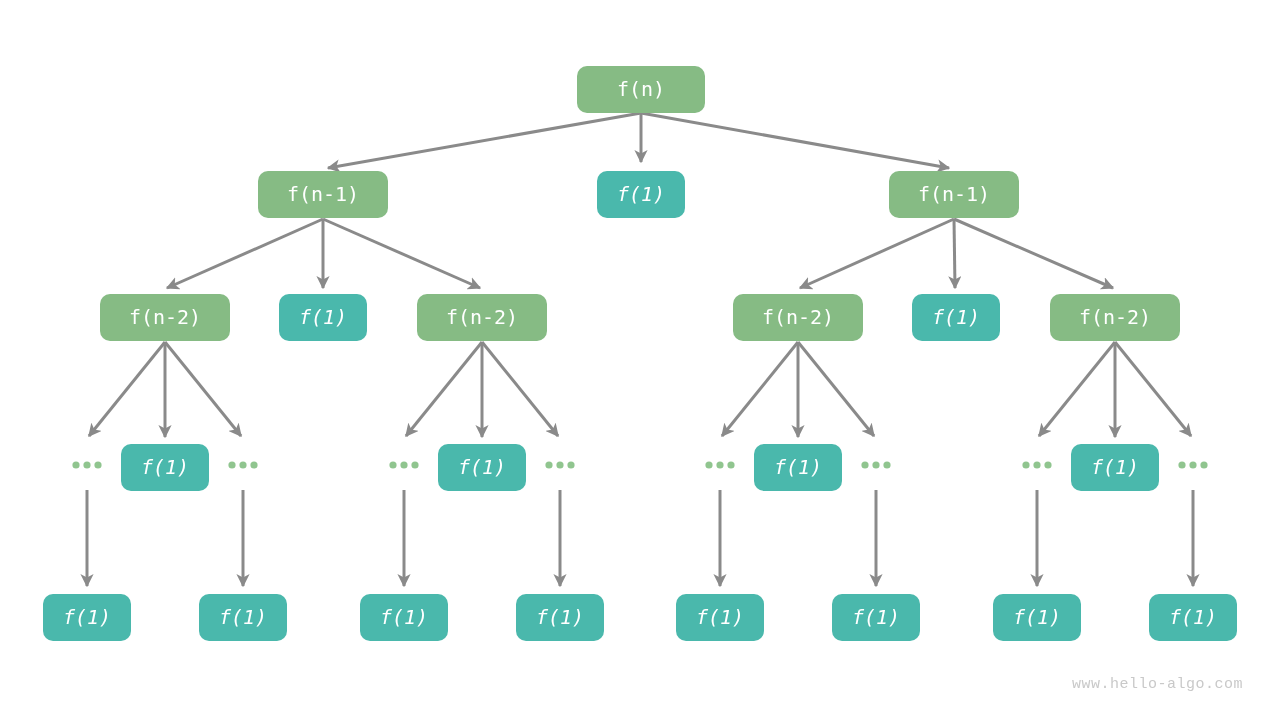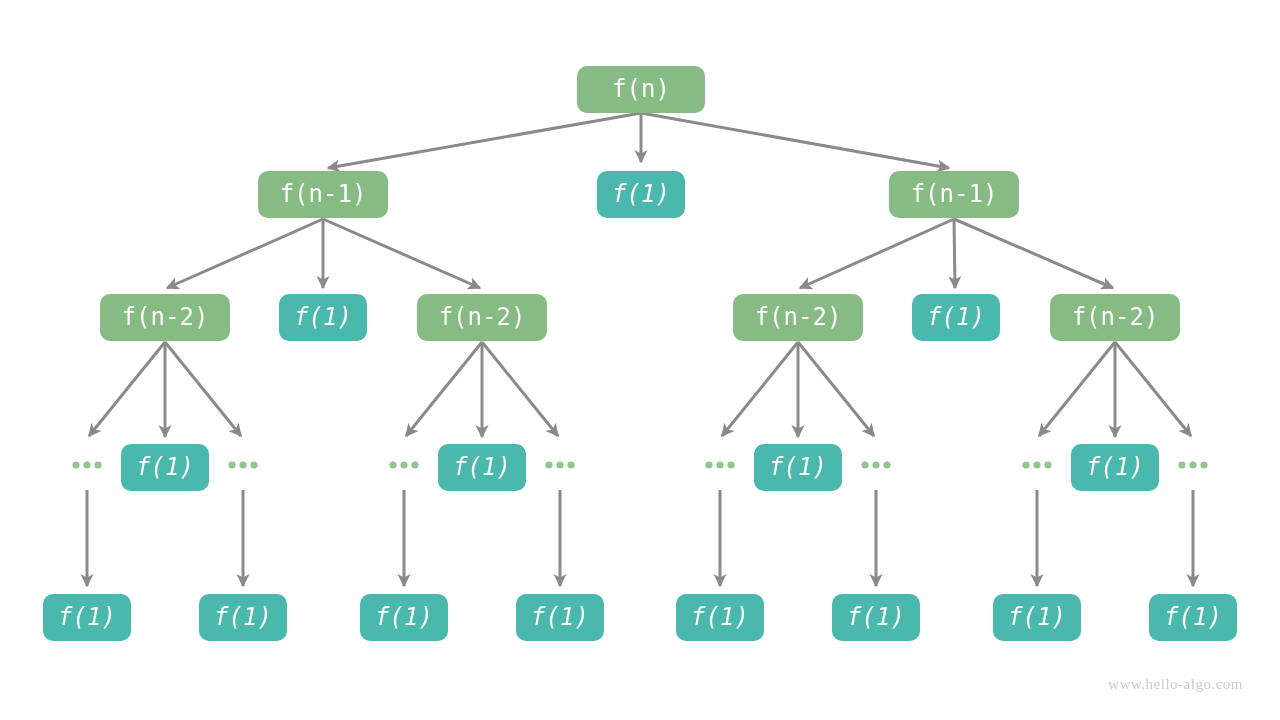--- a/index.html
+++ b/index.html
@@ -23,30 +23,30 @@
     height: 720px;
   }
   .node {
     position: absolute;
     height: 47px;
     line-height: 47px;
     border-radius: 10px;
     text-align: center;
     color: #ffffff;
     font-family: "DejaVu Sans Mono", monospace;
-    font-size: 24px;
+    font-size: 20px;
     white-space: nowrap;
   }
   .node.green { background: var(--green, #86BB84); }
   .node.teal  { background: var(--teal, #4AB8AC); font-style: italic; }
   #watermark {
     position: absolute;
     right: 37px;
     top: 676px;
-    font-family: Liberation Serif, serif;
+    font-family: Liberation Mono, monospace;
     font-size: 15px;
     color: var(--wm, #C9C9C9);
     letter-spacing: 0.5px;
   }
 </style>
 </head>
 <body>
 
 <div id="stage">
   <svg id="edges-svg" viewBox="0 0 1280 720" xmlns="http://www.w3.org/2000/svg">

